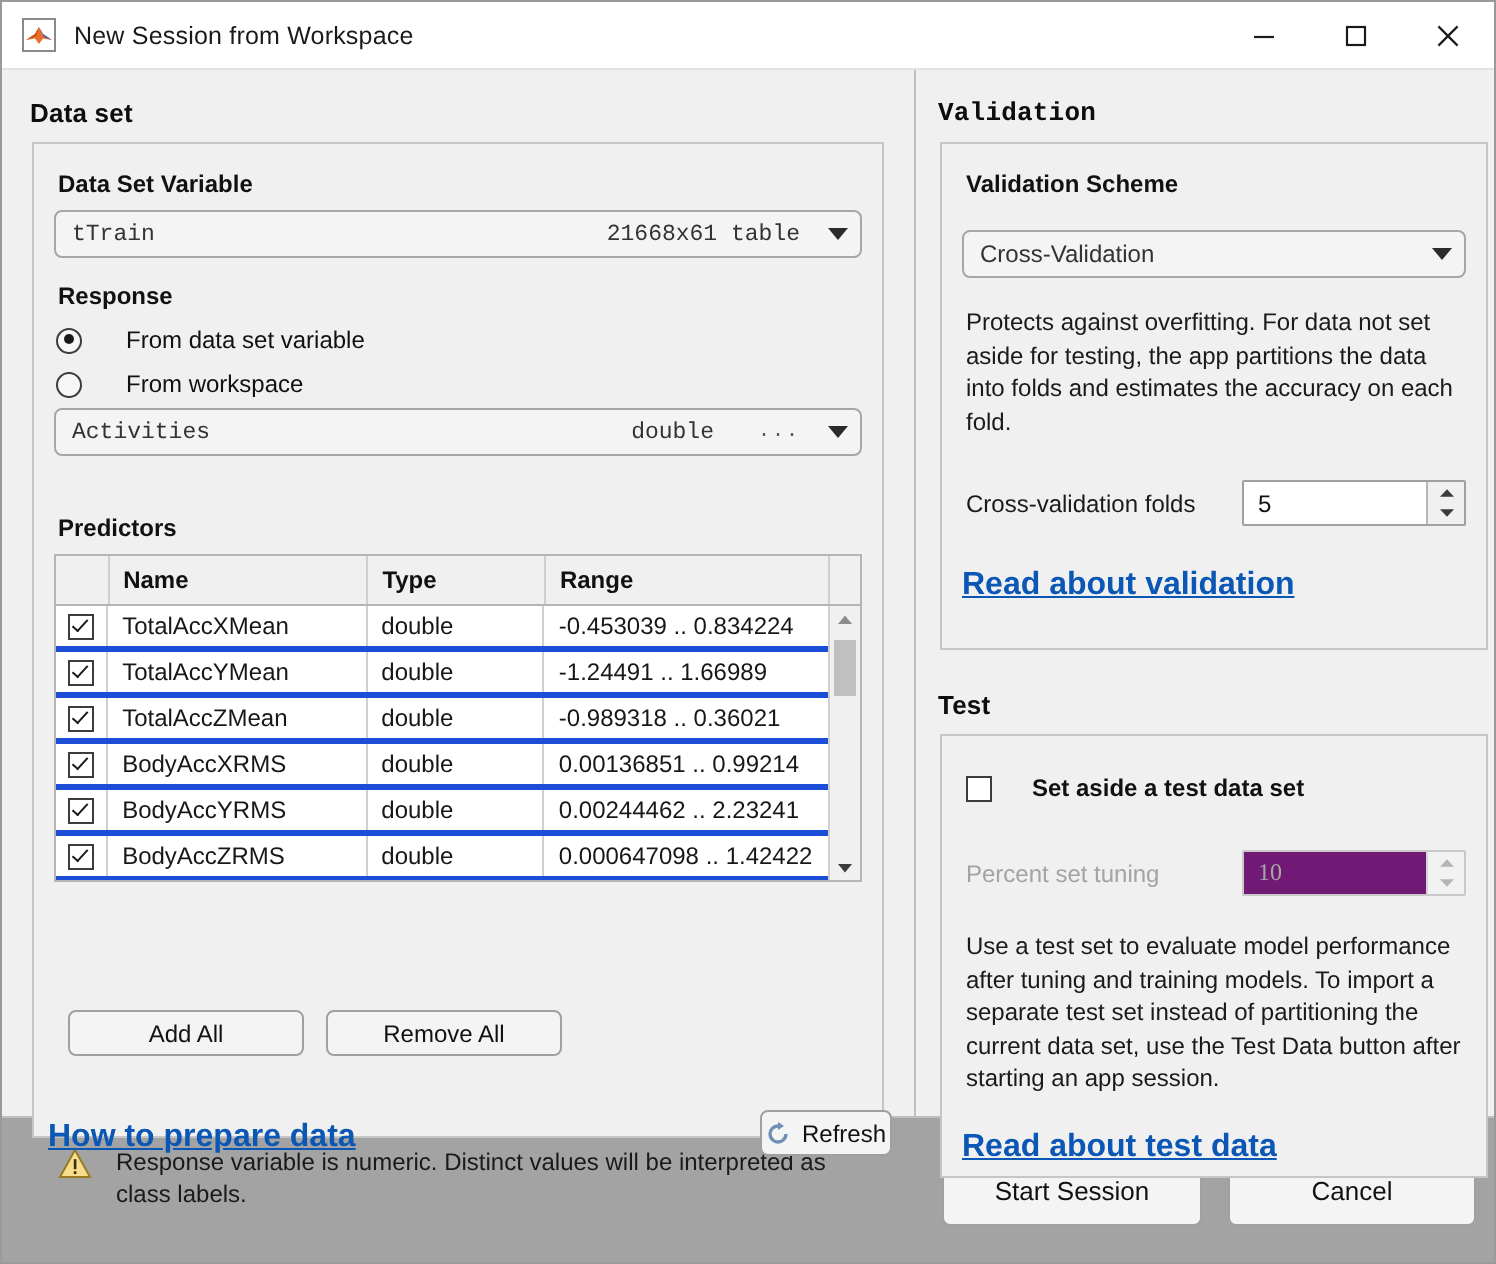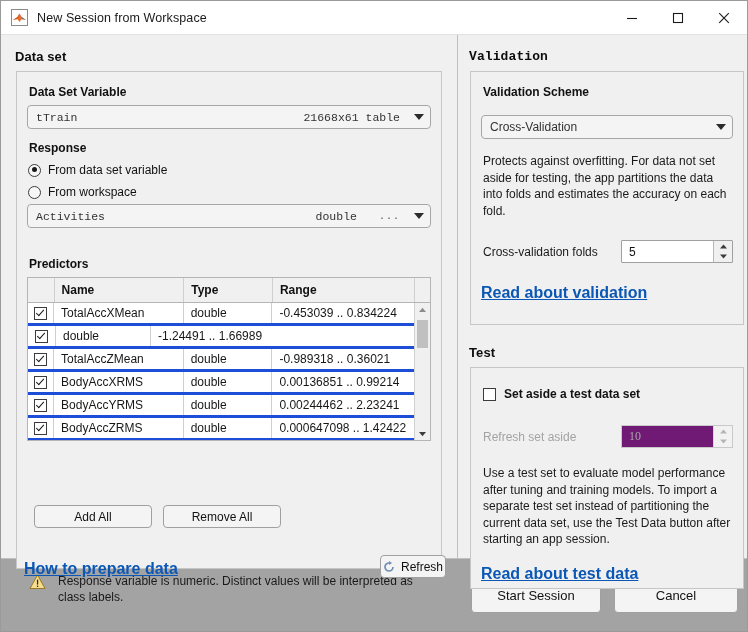--- a/index.html
+++ b/index.html
@@ -149,21 +149,21 @@
     flex: none;
   }
   .radio.checked::after {
     content: "";
     position: absolute;
     left: 2.5px; top: 2.5px;
     width: 5px; height: 5px;
     border-radius: 50%;
     background: #1a1a1a;
   }
-  .radio-label { font-size: 12px; color: #111; }
+  .radio-label { font-size: 12px; color: #111; margin-left: 15px; }
 
   
   .cbox {
     width: 13px; height: 13px;
     border: 1.3px solid #3c3c3c;
     background: #fff;
     box-sizing: border-box;
     position: relative;
     flex: none;
   }
@@ -441,20 +441,21 @@
                       <span class="cbox checked"></span>
                     </div>
                   <div class="td col-name">TotalAccXMean</div>
                   <div class="td col-type">double</div>
                   <div class="td col-range">-0.453039 .. 0.834224</div>
                 </div>
                 <div class="prow">
                   <div class="td c-check col-chk">
                       <span class="cbox checked"></span>
                     </div>
+                  <div class="td col-name">TotalAccYMean</div>
                   <div class="td col-type">double</div>
                   <div class="td col-range">-1.24491 .. 1.66989</div>
                 </div>
                 <div class="prow">
                   <div class="td c-check col-chk">
                       <span class="cbox checked"></span>
                     </div>
                   <div class="td col-name">TotalAccZMean</div>
                   <div class="td col-type">double</div>
                   <div class="td col-range">-0.989318 .. 0.36021</div>
@@ -557,24 +558,24 @@
       </div>
 
       <div class="link abs" style="left:23px; top:249px;">Read about validation</div>
 
       <div class="group-title abs" style="left:11px; top:310px;">Test</div>
 
       <div class="panel abs" style="left:12px; top:332px; width:274px; height:222px;"></div>
 
       <div class="abs" style="left:25px; top:352px; display:flex; align-items:center;">
         <span class="cbox"></span>
-        <span class="sub-label" style="margin-left:8px;">Set aside a test data set</span>
-      </div>
-
-      <div class="abs disabled" style="left:25px; top:395px; font-size:12px;">Refresh set aside</div>
+        <span class="sub-label" style="margin-left:20px;">Set aside a test data set</span>
+      </div>
+
+      <div class="abs disabled" style="left:25px; top:395px; font-size:12px;">Percent set tuning</div>
 
       <div class="spinner off abs" style="left:163px; top:390px; width:112px;">
         <div class="sval">10</div>
         <div class="sbtns">
           <div class="sbtn">
             <svg width="9" height="5" viewBox="0 0 9 5">
                 <path d="M4.5 0.6 L8 4.4 L1 4.4 Z" fill="#b5b5b5"></path>
               </svg>
           </div>
           <div class="sbtn">

